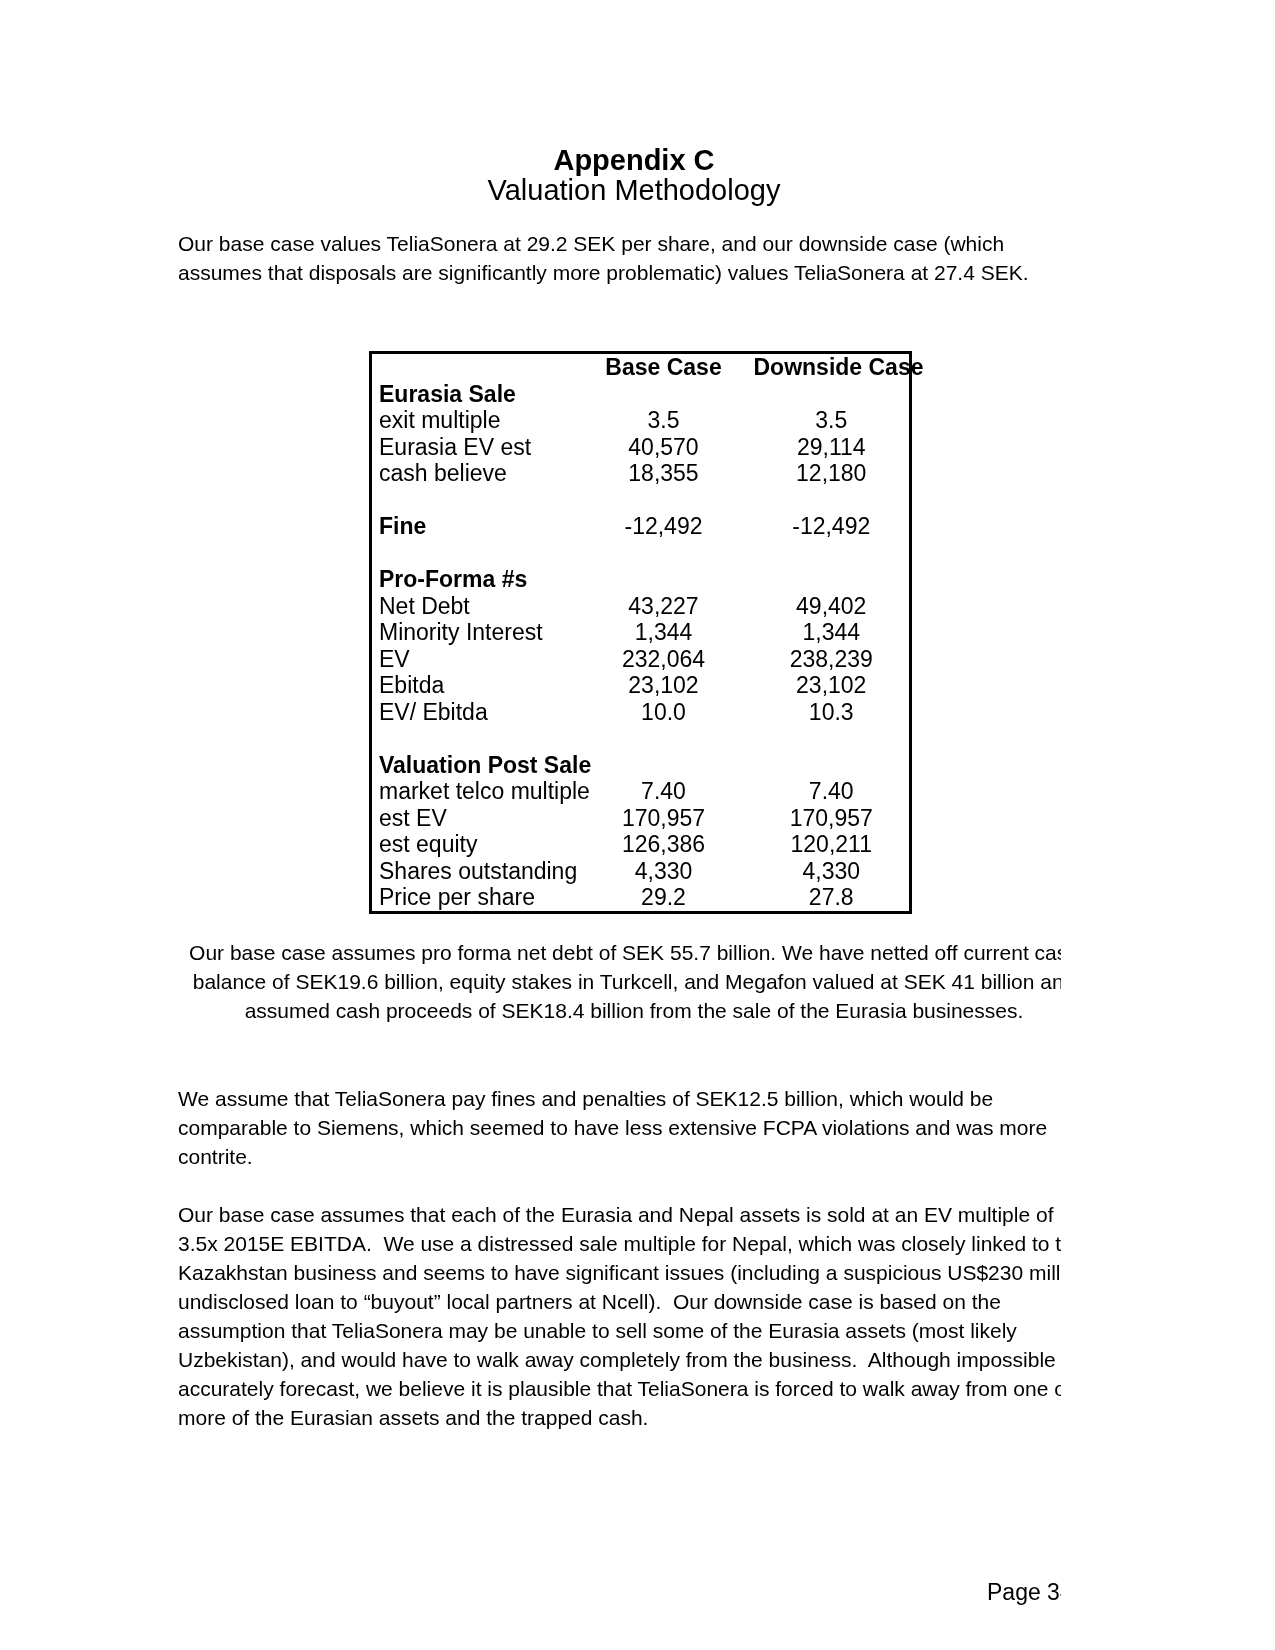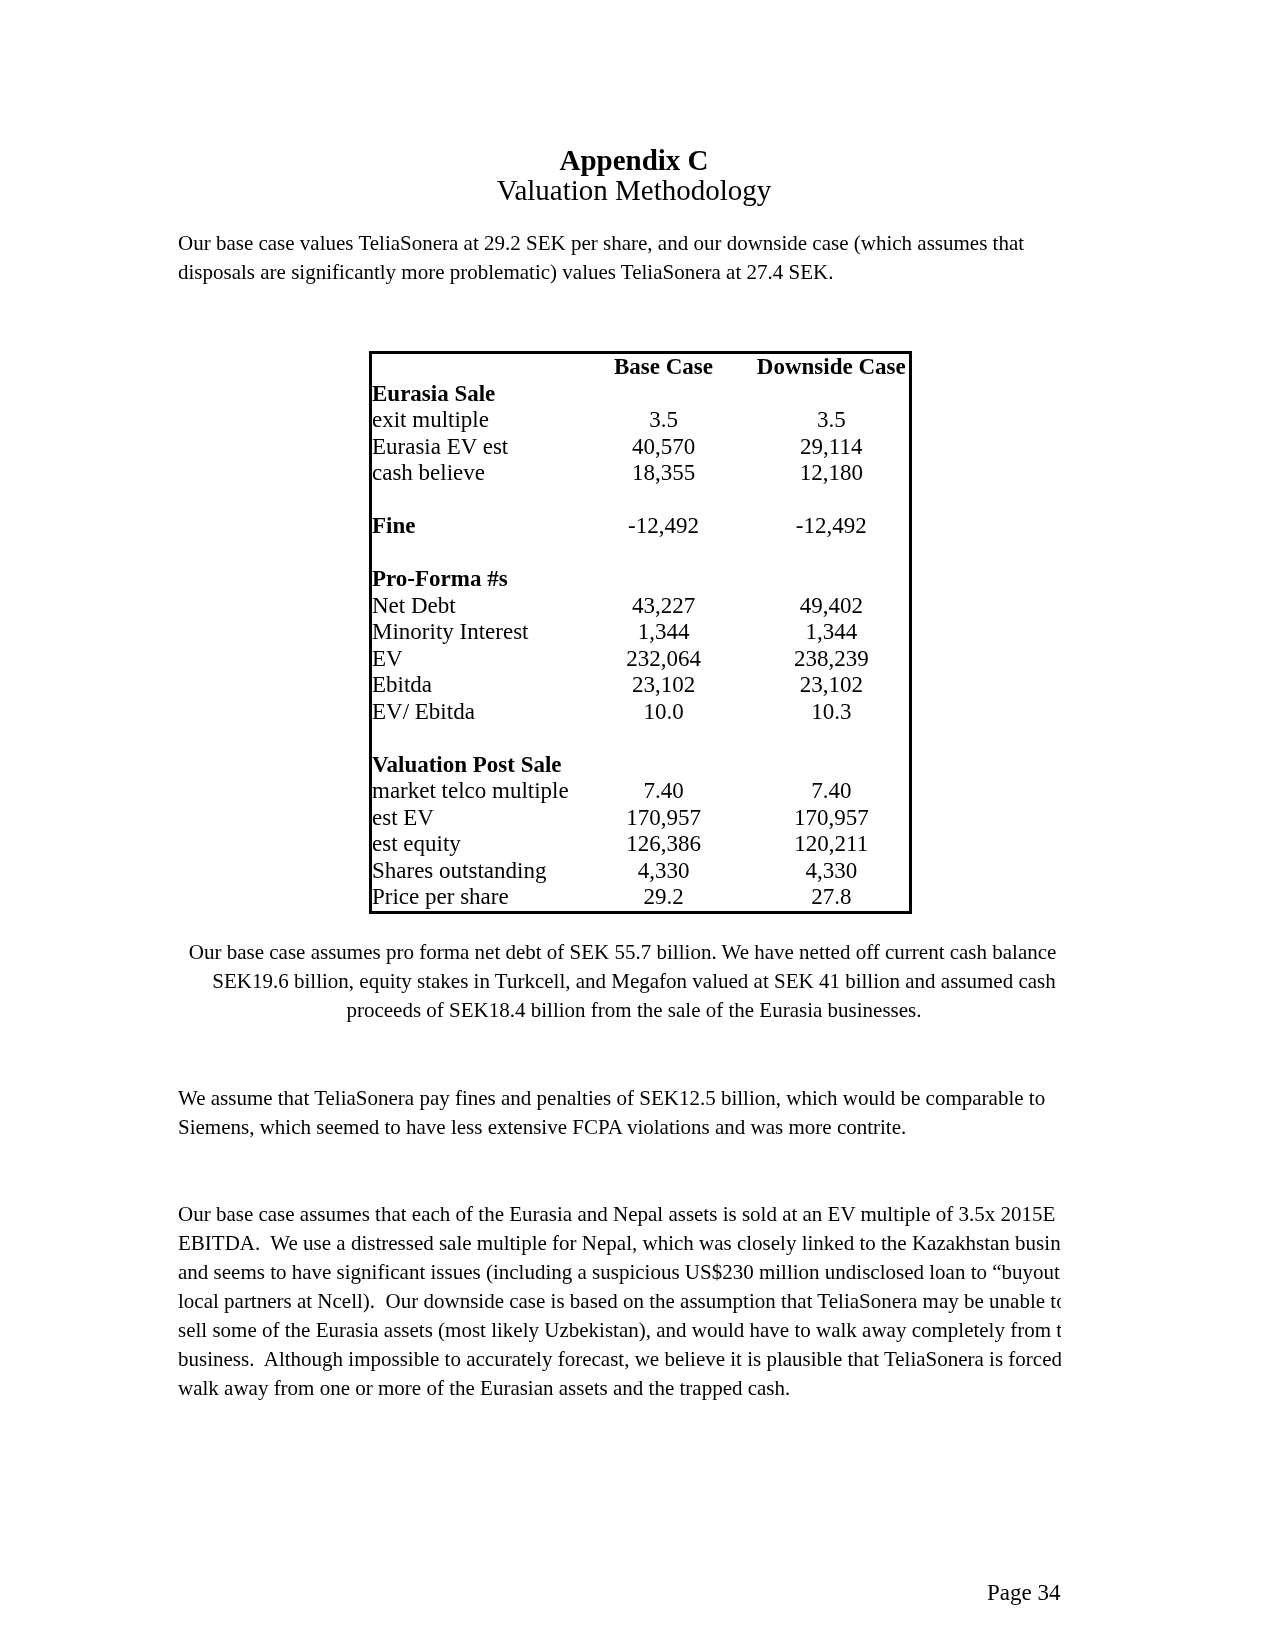--- a/index.html
+++ b/index.html
@@ -6,21 +6,21 @@
     margin: 0;
     padding: 0;
     background: #ffffff;
   }
   .page {
     position: relative;
     width: 1061px;
     height: 1650px;
     background: #ffffff;
     color: #000000;
-    font-family: Liberation Serif, serif;
+    font-family: Liberation Sans, sans-serif;
     overflow: hidden;
   }
   .title-block {
     position: absolute;
     left: 178px;
     top: 145px;
     width: 912px;
     text-align: center;
     font-size: 29px;
     line-height: 30px;
@@ -53,20 +53,21 @@
   .vtable th, .vtable td {
     padding: 0;
     font-size: 23px;
     line-height: 26.5px;
     font-weight: normal;
     vertical-align: top;
     overflow: visible;
   }
   .vtable .t-label {
     text-align: left;
+    padding-left: 7px;
     white-space: nowrap;
   }
   .vtable .t-val { text-align: center; white-space: nowrap; margin-top: 12px; }
   .vtable .b { font-weight: bold; }
   .vtable thead th { font-weight: bold; }
   .footer {
     position: absolute;
     left: 987px;
     top: 1578px;
     font-size: 23px;

